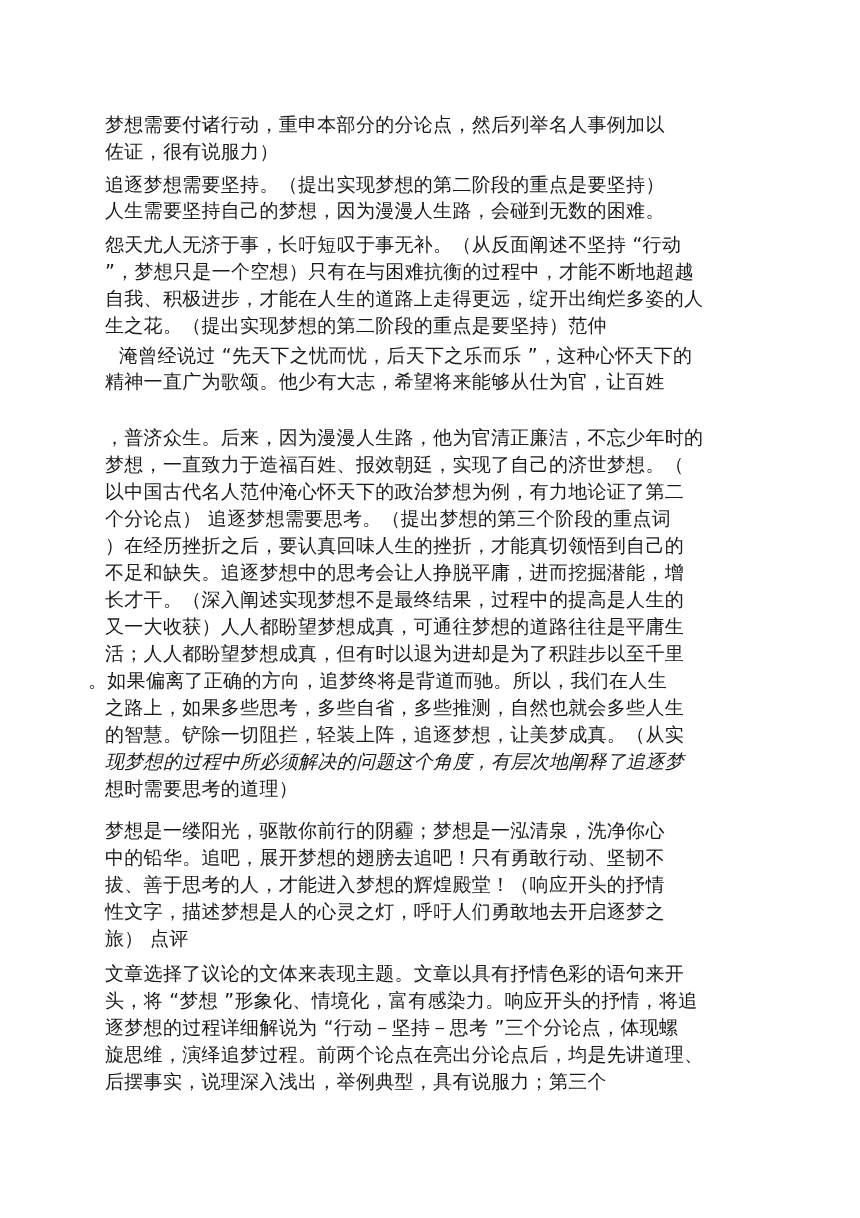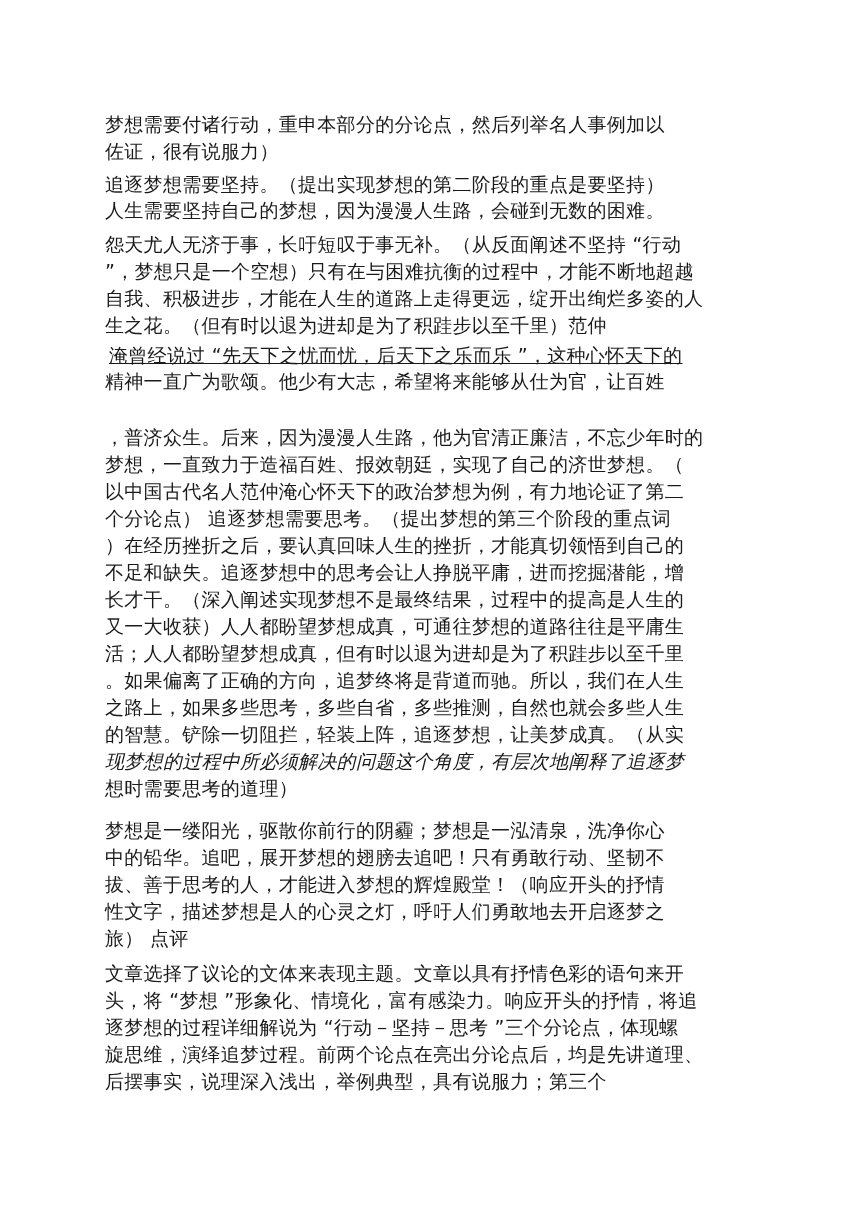--- a/index.html
+++ b/index.html
@@ -20,33 +20,33 @@
 <body>
 
 <div class="page" id="page">
     <div class="line" style="top: 112px; left: 105px;">梦想需要付诸行动，重申本部分的分论点，然后列举名人事例加以</div>
     <div class="line" style="top: 139px; left: 105px;">佐证，很有说服力）</div>
     <div class="line" style="top: 172px; left: 105px;"> 追逐梦想需要坚持。（提出实现梦想的第二阶段的重点是要坚持）</div>
     <div class="line" style="top: 198px; left: 105px;">人生需要坚持自己的梦想，因为漫漫人生路，会碰到无数的困难。</div>
     <div class="line" style="top: 232px; left: 105px;">怨天尤人无济于事，长吁短叹于事无补。（从反面阐述不坚持 “行动</div>
     <div class="line" style="top: 259px; left: 105px;">”，梦想只是一个空想）只有在与困难抗衡的过程中，才能不断地超越</div>
     <div class="line" style="top: 286px; left: 105px;">自我、积极进步，才能在人生的道路上走得更远，绽开出绚烂多姿的人</div>
-    <div class="line" style="top: 313px; left: 105px;">生之花。（但有时以退为进却是为了积跬步以至千里）范仲</div>
-    <div class="line" style="top: 343px; left: 109px; text-decoration: underline;">淹曾经说过 “先天下之忧而忧，后天下之乐而乐 ”，这种心怀天下的</div>
+    <div class="line" style="top: 313px; left: 105px;">生之花。（提出实现梦想的第二阶段的重点是要坚持）范仲</div>
+    <div class="line" style="top: 343px; left: 119px;">淹曾经说过 “先天下之忧而忧，后天下之乐而乐 ”，这种心怀天下的</div>
     <div class="line" style="top: 369px; left: 105px;">精神一直广为歌颂。他少有大志，希望将来能够从仕为官，让百姓</div>
     <div class="line" style="top: 425px; left: 105px;">，普济众生。后来，因为漫漫人生路，他为官清正廉洁，不忘少年时的</div>
     <div class="line" style="top: 452px; left: 105px;">梦想，一直致力于造福百姓、报效朝廷，实现了自己的济世梦想。（</div>
     <div class="line" style="top: 479px; left: 105px;">以中国古代名人范仲淹心怀天下的政治梦想为例，有力地论证了第二</div>
     <div class="line" style="top: 506px; left: 105px;">个分论点） 追逐梦想需要思考。（提出梦想的第三个阶段的重点词</div>
     <div class="line" style="top: 533px; left: 105px;">）在经历挫折之后，要认真回味人生的挫折，才能真切领悟到自己的</div>
     <div class="line" style="top: 560px; left: 105px;">不足和缺失。追逐梦想中的思考会让人挣脱平庸，进而挖掘潜能，增</div>
     <div class="line" style="top: 587px; left: 105px;">长才干。（深入阐述实现梦想不是最终结果，过程中的提高是人生的</div>
     <div class="line" style="top: 614px; left: 105px;">又一大收获）人人都盼望梦想成真，可通往梦想的道路往往是平庸生</div>
     <div class="line" style="top: 641px; left: 105px;">活；人人都盼望梦想成真，但有时以退为进却是为了积跬步以至千里</div>
-    <div class="line" style="top: 668px; left: 105px;">。如果偏离了正确的方向，追梦终将是背道而驰。所以，我们在人生</div>
+    <div class="line" style="top: 668px; left: 88px;">。如果偏离了正确的方向，追梦终将是背道而驰。所以，我们在人生</div>
     <div class="line" style="top: 695px; left: 105px;">之路上，如果多些思考，多些自省，多些推测，自然也就会多些人生</div>
     <div class="line" style="top: 722px; left: 105px;">的智慧。铲除一切阻拦，轻装上阵，追逐梦想，让美梦成真。（从实</div>
     <div class="line" style="top: 749px; left: 105px; font-style: italic;">现梦想的过程中所必须解决的问题这个角度，有层次地阐释了追逐梦</div>
     <div class="line" style="top: 776px; left: 105px;">想时需要思考的道理）</div>
     <div class="line" style="top: 818px; left: 105px;"> 梦想是一缕阳光，驱散你前行的阴霾；梦想是一泓清泉，洗净你心</div>
     <div class="line" style="top: 845px; left: 105px;">中的铅华。追吧，展开梦想的翅膀去追吧！只有勇敢行动、坚韧不</div>
     <div class="line" style="top: 872px; left: 105px;">拔、善于思考的人，才能进入梦想的辉煌殿堂！（响应开头的抒情</div>
     <div class="line" style="top: 899px; left: 105px;">性文字，描述梦想是人的心灵之灯，呼吁人们勇敢地去开启逐梦之</div>
     <div class="line" style="top: 926px; left: 105px;">旅） 点评</div>
     <div class="line" style="top: 961px; left: 105px;"> 文章选择了议论的文体来表现主题。文章以具有抒情色彩的语句来开</div>

